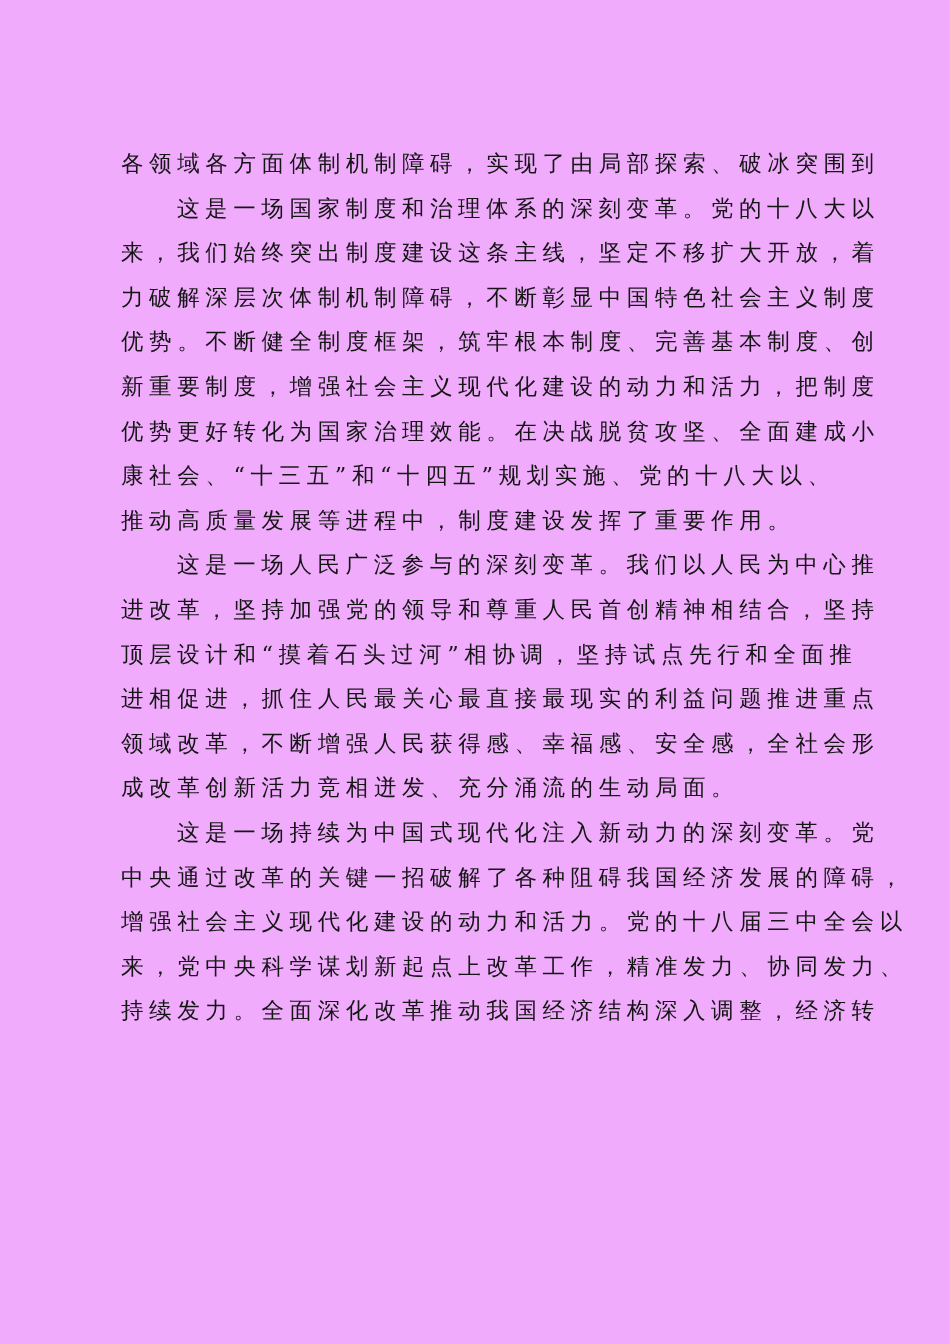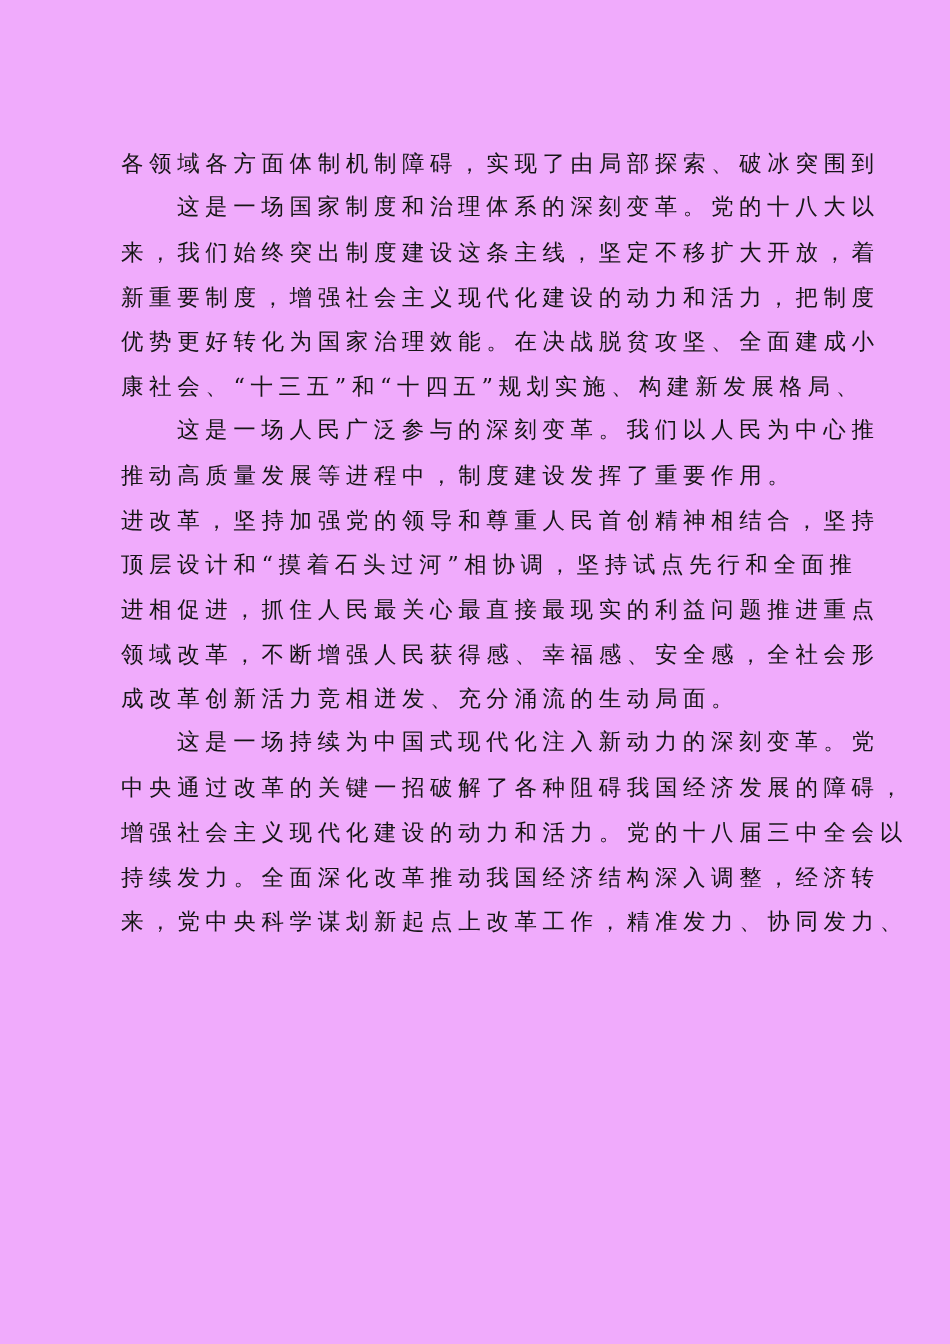--- a/index.html
+++ b/index.html
@@ -31,40 +31,41 @@
     .line {
       height: 44.6px;
       line-height: 44.6px;
       font-size: 22.5px;
       letter-spacing: 5.6px;
       white-space: nowrap;
       color: #151515;
     }
     .line.indent {
       padding-left: 56px;
-      font-family: Liberation Mono, monospace;
     }
   </style>
 </head>
 <body>
 
 <div class="page">
   <div class="text-block">
     <div class="line">各领域各方面体制机制障碍，实现了由局部探索、破冰突围到</div>
     <div class="line indent">这是一场国家制度和治理体系的深刻变革。党的十八大以</div>
     <div class="line">来，我们始终突出制度建设这条主线，坚定不移扩大开放，着</div>
+    <div class="line">力破解深层次体制机制障碍，不断彰显中国特色社会主义制度</div>
+    <div class="line">优势。不断健全制度框架，筑牢根本制度、完善基本制度、创</div>
     <div class="line">新重要制度，增强社会主义现代化建设的动力和活力，把制度</div>
     <div class="line">优势更好转化为国家治理效能。在决战脱贫攻坚、全面建成小</div>
-    <div class="line">康社会、“十三五”和“十四五”规划实施、构建新发展格局、</div>
+    <div class="line">康社会、“十三五”和“十四五”规划实施、党的十八大以、</div>
+    <div class="line">推动高质量发展等进程中，制度建设发挥了重要作用。</div>
     <div class="line indent">这是一场人民广泛参与的深刻变革。我们以人民为中心推</div>
-    <div class="line">推动高质量发展等进程中，制度建设发挥了重要作用。</div>
     <div class="line">进改革，坚持加强党的领导和尊重人民首创精神相结合，坚持</div>
     <div class="line">顶层设计和“摸着石头过河”相协调，坚持试点先行和全面推</div>
     <div class="line">进相促进，抓住人民最关心最直接最现实的利益问题推进重点</div>
     <div class="line">领域改革，不断增强人民获得感、幸福感、安全感，全社会形</div>
     <div class="line">成改革创新活力竞相迸发、充分涌流的生动局面。</div>
     <div class="line indent">这是一场持续为中国式现代化注入新动力的深刻变革。党</div>
     <div class="line">中央通过改革的关键一招破解了各种阻碍我国经济发展的障碍，</div>
     <div class="line">增强社会主义现代化建设的动力和活力。党的十八届三中全会以</div>
+    <div class="line">来，党中央科学谋划新起点上改革工作，精准发力、协同发力、</div>
     <div class="line">持续发力。全面深化改革推动我国经济结构深入调整，经济转</div>
-    <div class="line">来，党中央科学谋划新起点上改革工作，精准发力、协同发力、</div>
   </div>
 </div>
 
 </body></html>

